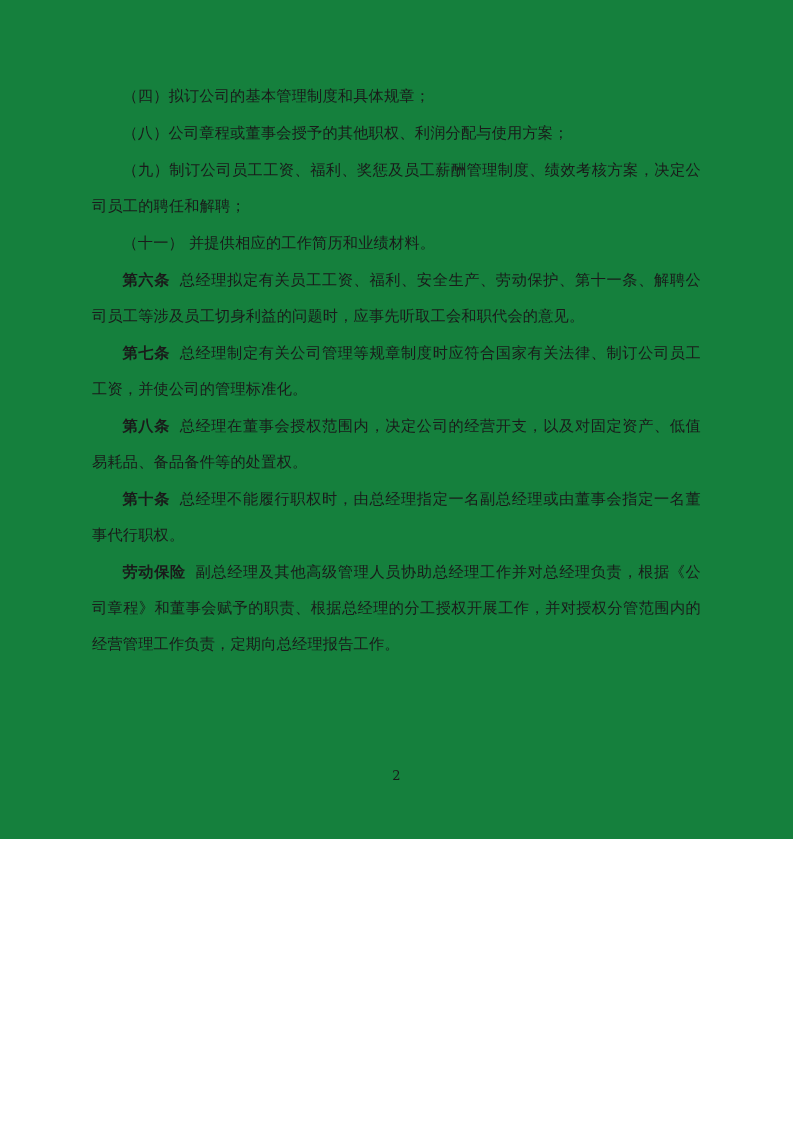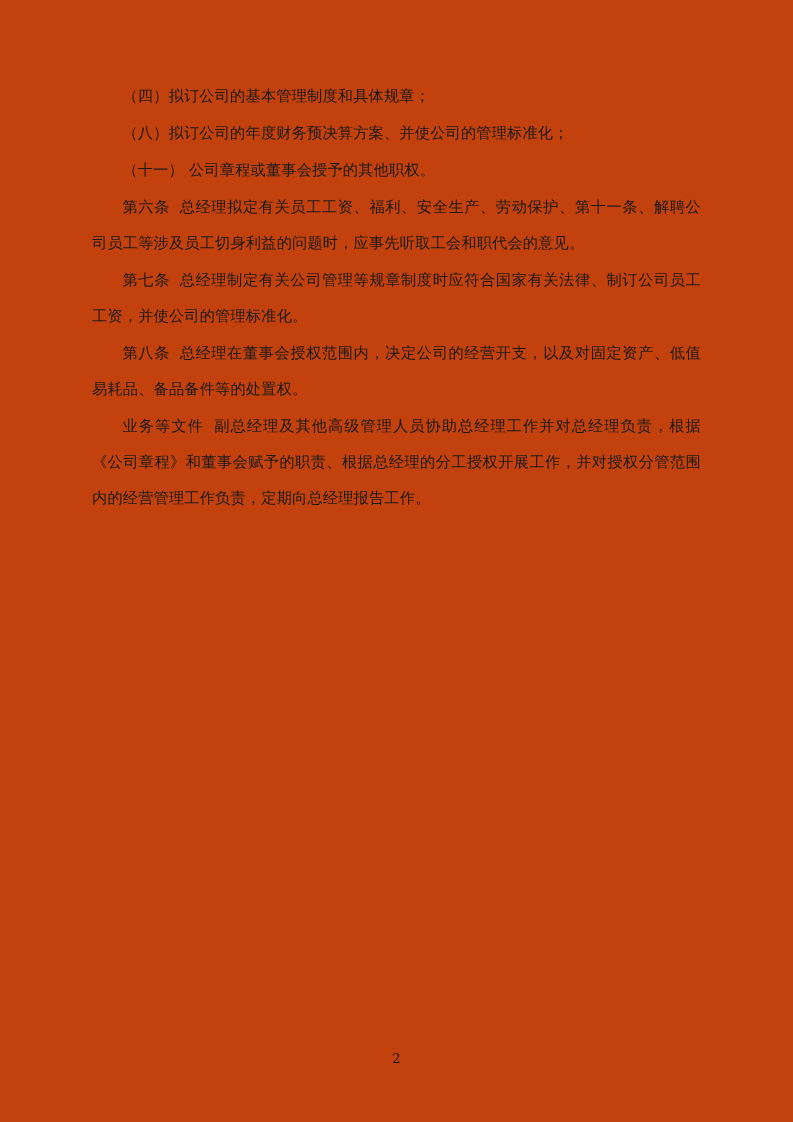--- a/index.html
+++ b/index.html
@@ -12,43 +12,43 @@
     height: 1122px;
     position: relative;
     font-family: "DejaVu Serif", "Liberation Serif", serif;
     color: #1a1a1a;
   }
   .page {
     position: absolute;
     top: 0;
     left: 0;
     width: 793px;
-    height: 1122px;
-    background: #c2410c;
+    height: 839px;
+    background: #15803d;
     box-sizing: border-box;
     padding: 78px 92px 40px 92px;
     overflow: hidden;
   }
   .doc-body {
     width: 100%;
   }
   p.para {
     margin: 0 0 1px 0;
     font-size: 15.2px;
     line-height: 36px;
     text-align: justify;
     text-justify: inter-ideograph;
     text-indent: 2em;
     letter-spacing: 0.2px;
   }
   .gap-before {
     margin-top: 8px;
   }
   .art-label {
-    font-weight: normal;
+    font-weight: bold;
     letter-spacing: 0.3px;
   }
   .art-space {
     display: inline-block;
     width: 0.6em;
   }
   .page-number {
     position: absolute;
     bottom: 56px;
     left: 0;
@@ -66,44 +66,50 @@
   <div class="doc-body">
 
     <p class="para">
       <span>（四）拟订公司的基本管理制度和具体规章；</span>
     </p>
 
 
 
 
     <p class="para">
-      <span>（八）拟订公司的年度财务预决算方案、并使公司的管理标准化；</span>
+      <span>（八）公司章程或董事会授予的其他职权、利润分配与使用方案；</span>
+    </p>
+
+    <p class="para">
+      <span>（九）制订公司员工工资、福利、奖惩及员工薪酬管理制度、绩效考核方案，决定公司员工的聘任和解聘；</span>
     </p>
 
 
-
     <p class="para">
-      <span>（十一）  公司章程或董事会授予的其他职权。</span>
+      <span>（十一）  并提供相应的工作简历和业绩材料。</span>
     </p>
 
     <p class="para gap-before">
       <span class="art-label">第六条</span><span class="art-space"></span><span>总经理拟定有关员工工资、福利、安全生产、劳动保护、第十一条、解聘公司员工等涉及员工切身利益的问题时，应事先听取工会和职代会的意见。</span>
     </p>
 
     <p class="para gap-before">
       <span class="art-label">第七条</span><span class="art-space"></span><span>总经理制定有关公司管理等规章制度时应符合国家有关法律、制订公司员工工资，并使公司的管理标准化。</span>
     </p>
 
     <p class="para gap-before">
       <span class="art-label">第八条</span><span class="art-space"></span><span>总经理在董事会授权范围内，决定公司的经营开支，以及对固定资产、低值易耗品、备品备件等的处置权。</span>
     </p>
 
 
+    <p class="para gap-before">
+      <span class="art-label">第十条</span><span class="art-space"></span><span>总经理不能履行职权时，由总经理指定一名副总经理或由董事会指定一名董事代行职权。</span>
+    </p>
 
 
     <p class="para gap-before">
-      <span class="art-label">业务等文件</span><span class="art-space"></span><span>副总经理及其他高级管理人员协助总经理工作并对总经理负责，根据《公司章程》和董事会赋予的职责、根据总经理的分工授权开展工作，并对授权分管范围内的经营管理工作负责，定期向总经理报告工作。</span>
+      <span class="art-label">劳动保险</span><span class="art-space"></span><span>副总经理及其他高级管理人员协助总经理工作并对总经理负责，根据《公司章程》和董事会赋予的职责、根据总经理的分工授权开展工作，并对授权分管范围内的经营管理工作负责，定期向总经理报告工作。</span>
     </p>
 
   </div>
 
   <div class="page-number">2</div>
 </div>
 
 </body></html>

